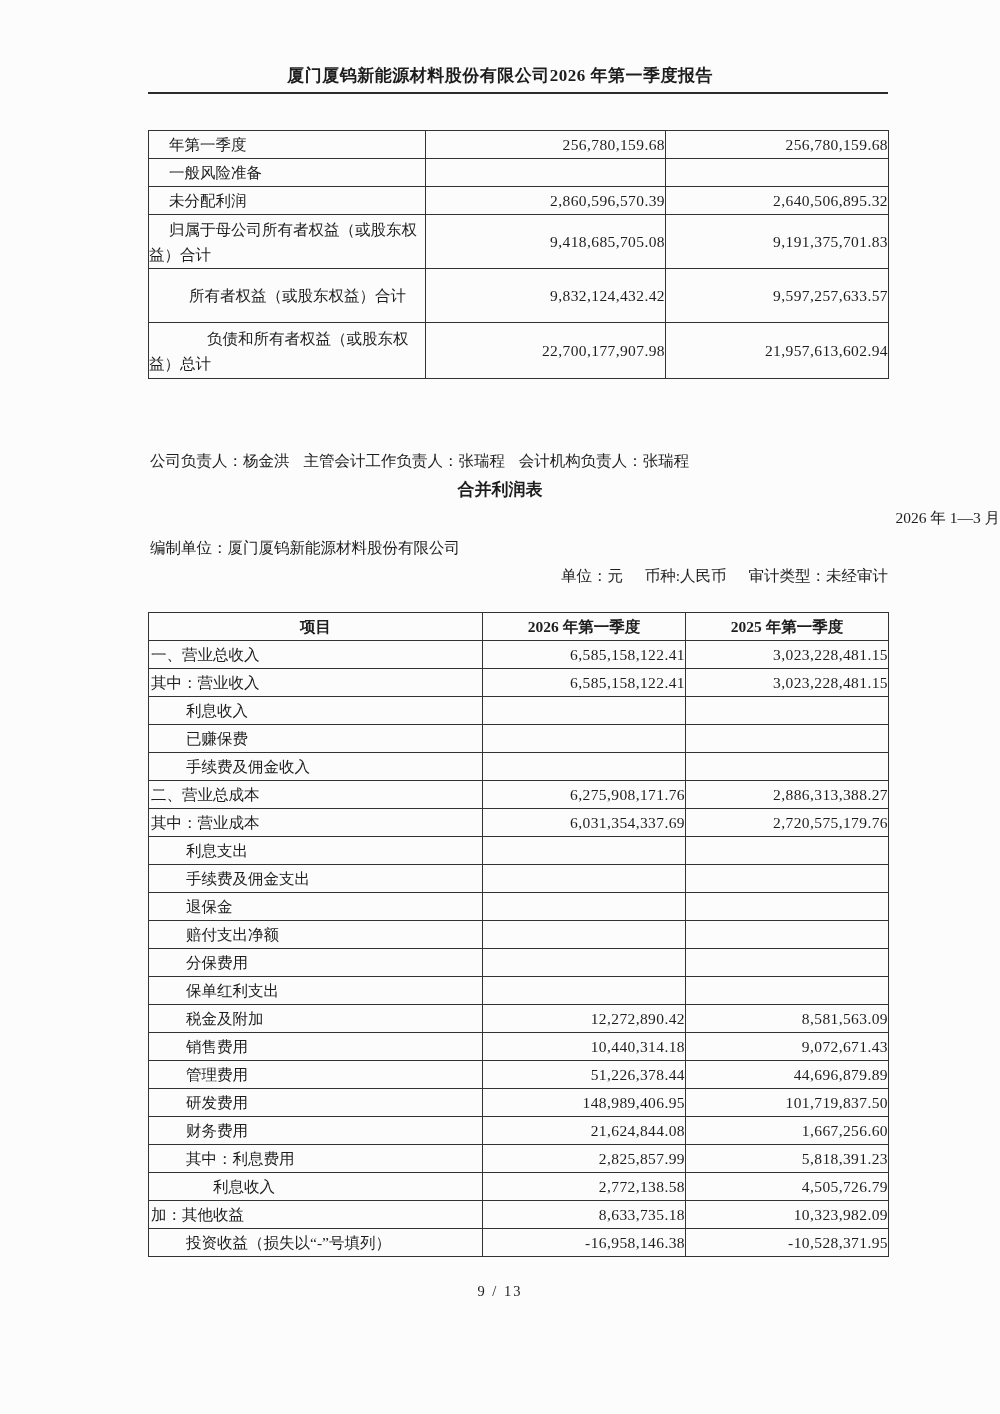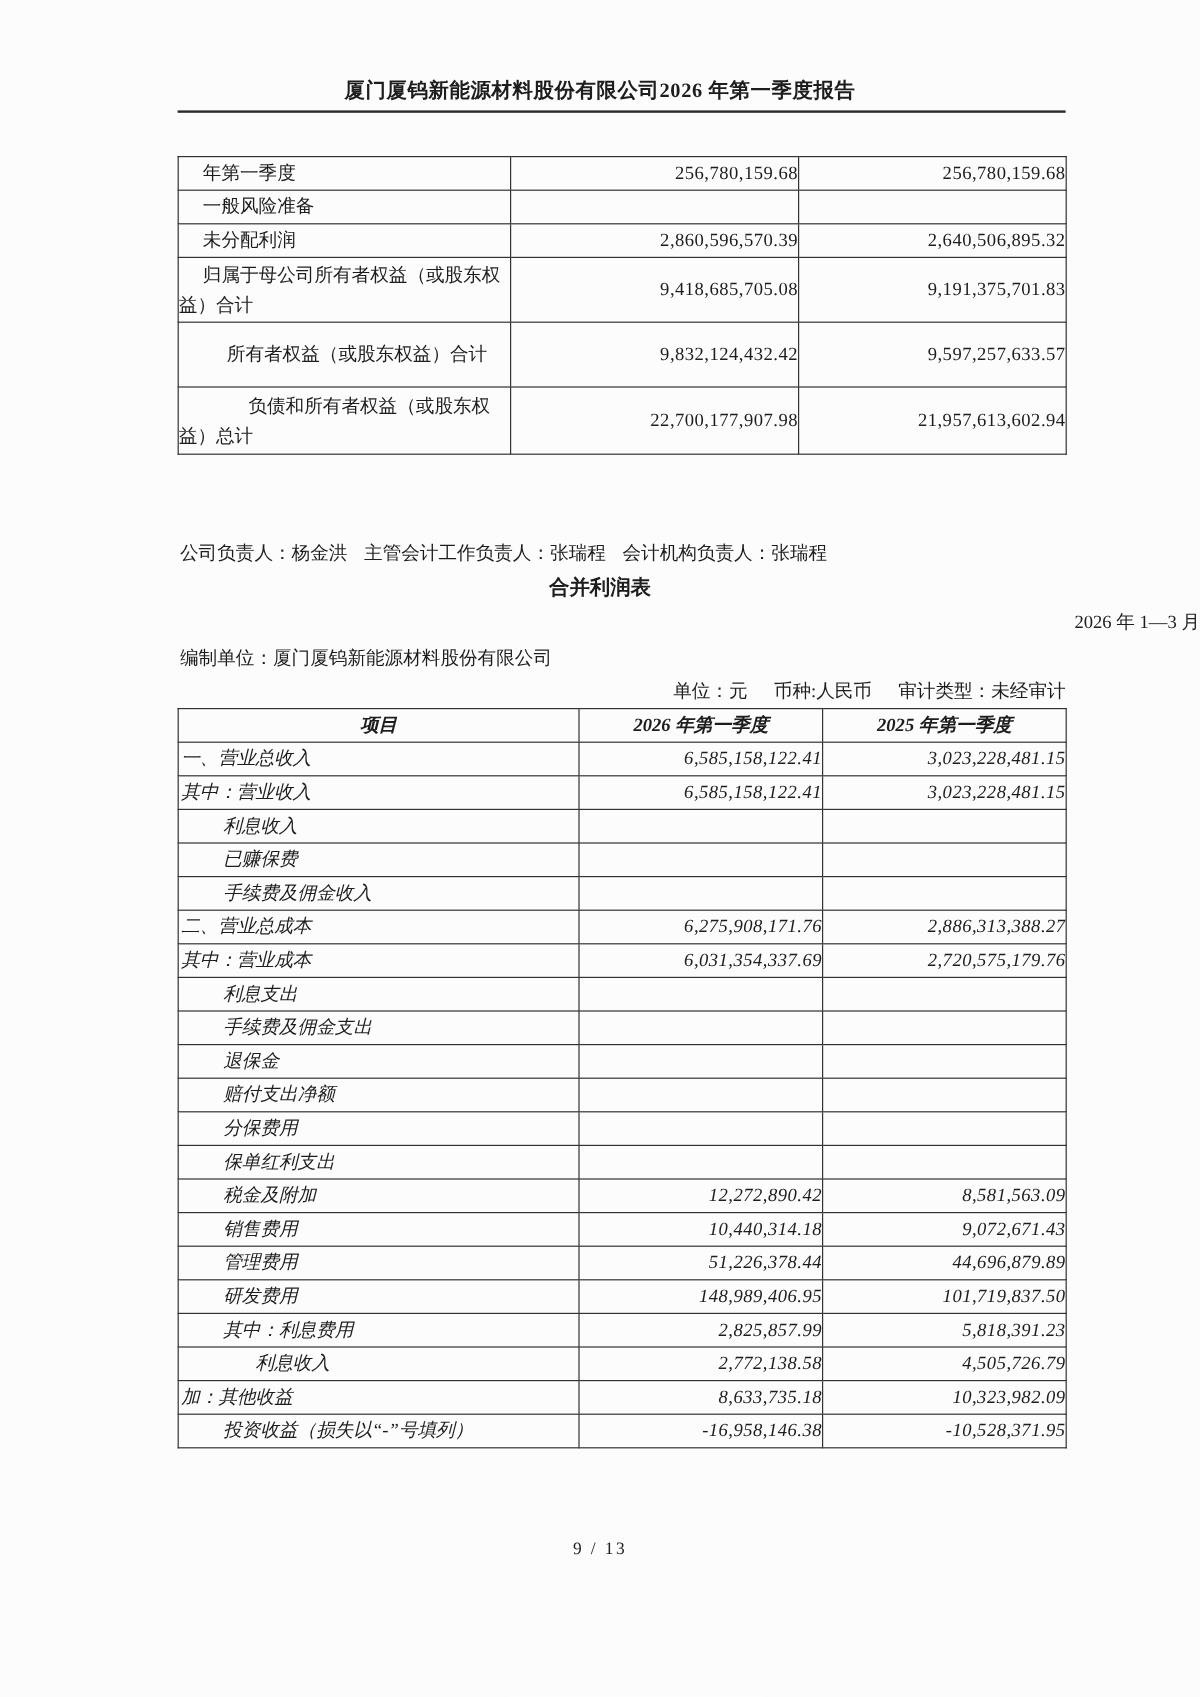--- a/index.html
+++ b/index.html
@@ -29,21 +29,21 @@
     vertical-align:middle;
     padding:1px 0;
     line-height:25px;
     overflow:hidden;
   }
   td.lbl{padding-left:8px;padding-right:6px;text-align:left;}
   td.num{text-align:right;padding-right:12px;letter-spacing:.4px;
     font-family:"Liberation Serif","DejaVu Serif",serif;}
   th.hd{text-align:center;font-weight:bold;}
   .t1{top:130px;}
-  .t2{top:590px;font-style:italic;}
+  .t2{top:612px;}
   .t1 td.i1{text-indent:20px;}
   .t1 td.i2{text-indent:40px;}
   .t1 td.i3{text-indent:58px;}
   .t2 td.i0{text-indent:2px;}
   .t2 td.i1{text-indent:37px;}
   .t2 td.i2{text-indent:64px;}
   .line-signatories{position:absolute;top:430px;left:150px;font-size:15.5px;margin-top:21px;}
   .line-signatories span{margin-right:10px;}
   .stmt-title{position:absolute;top:478px;left:0;width:1000px;text-align:center;
     font-weight:bold;font-size:17px;}
@@ -212,20 +212,25 @@
         <td class="lbl i1">管理费用</td>
         <td class="num">51,226,378.44</td>
         <td class="num">44,696,879.89</td>
       </tr>
       <tr style="height:28px">
         <td class="lbl i1">研发费用</td>
         <td class="num">148,989,406.95</td>
         <td class="num">101,719,837.50</td>
       </tr>
       <tr style="height:28px">
+        <td class="lbl i1">财务费用</td>
+        <td class="num">21,624,844.08</td>
+        <td class="num">1,667,256.60</td>
+      </tr>
+      <tr style="height:28px">
         <td class="lbl i1">其中：利息费用</td>
         <td class="num">2,825,857.99</td>
         <td class="num">5,818,391.23</td>
       </tr>
       <tr style="height:28px">
         <td class="lbl i2">利息收入</td>
         <td class="num">2,772,138.58</td>
         <td class="num">4,505,726.79</td>
       </tr>
       <tr style="height:28px">

